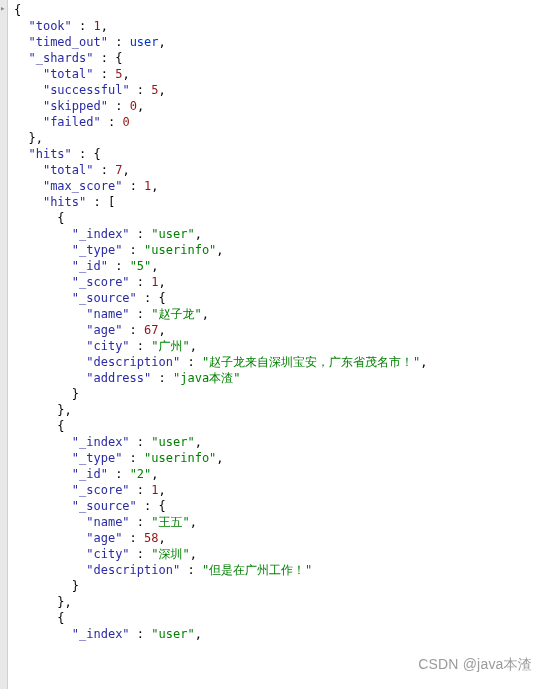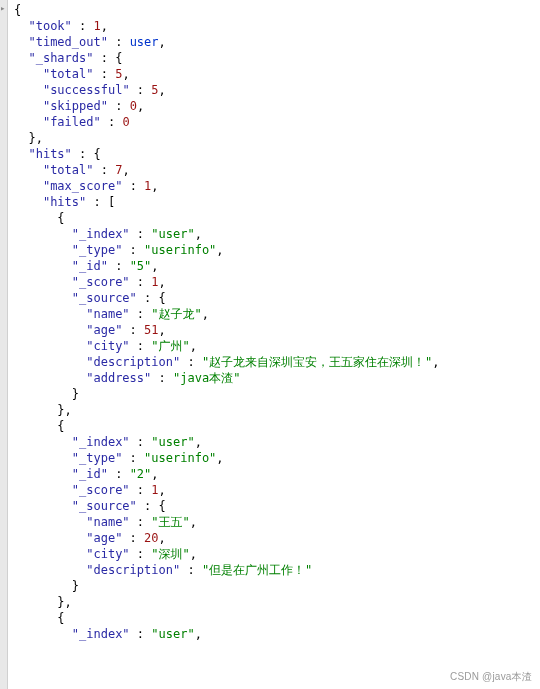--- a/index.html
+++ b/index.html
@@ -36,23 +36,23 @@
     color: #000;
   }
   .punct { color: #000; }
   .key { color: #2a2aa5; }        
   .str { color: #008000; }        
   .num { color: #991111; }        
   .kw  { color: #0033cc; }        
   .watermark {
     position: absolute;
     right: 8px;
-    bottom: 4px;
+    bottom: 17px;
     font-family: Arial, sans-serif;
-    font-size: 10px;
+    font-size: 14px;
     color: rgba(120,120,120,0.75);
     letter-spacing: 0.2px;
   }
 </style>
 </head>
 <body>
 
 <div class="gutter">
   <span class="marker">▸</span>
 </div>
@@ -70,34 +70,34 @@
     <span class="key">"total"</span> <span class="punct">:</span> <span class="num">7</span><span class="punct">,</span>
     <span class="key">"max_score"</span> <span class="punct">:</span> <span class="num">1</span><span class="punct">,</span>
     <span class="key">"hits"</span> <span class="punct">:</span> <span class="punct">[</span>
       <span class="punct">{</span>
         <span class="key">"_index"</span> <span class="punct">:</span> <span class="str">"<span>user</span>"</span><span class="punct">,</span>
         <span class="key">"_type"</span> <span class="punct">:</span> <span class="str">"<span>userinfo</span>"</span><span class="punct">,</span>
         <span class="key">"_id"</span> <span class="punct">:</span> <span class="str">"<span>5</span>"</span><span class="punct">,</span>
         <span class="key">"_score"</span> <span class="punct">:</span> <span class="num">1</span><span class="punct">,</span>
         <span class="key">"_source"</span> <span class="punct">:</span> <span class="punct">{</span>
           <span class="key">"name"</span> <span class="punct">:</span> <span class="str">"<span>赵子龙</span>"</span><span class="punct">,</span>
-          <span class="key">"age"</span> <span class="punct">:</span> <span class="num">51</span><span class="punct">,</span>
+          <span class="key">"age"</span> <span class="punct">:</span> <span class="num">67</span><span class="punct">,</span>
           <span class="key">"city"</span> <span class="punct">:</span> <span class="str">"<span>广州</span>"</span><span class="punct">,</span>
-          <span class="key">"description"</span> <span class="punct">:</span> <span class="str">"<span>赵子龙来自深圳宝安，王五家住在深圳！</span>"</span><span class="punct">,</span>
+          <span class="key">"description"</span> <span class="punct">:</span> <span class="str">"<span>赵子龙来自深圳宝安，广东省茂名市！</span>"</span><span class="punct">,</span>
           <span class="key">"address"</span> <span class="punct">:</span> <span class="str">"<span>java本渣</span>"</span>
         <span class="punct">}</span>
       <span class="punct">},</span>
       <span class="punct">{</span>
         <span class="key">"_index"</span> <span class="punct">:</span> <span class="str">"<span>user</span>"</span><span class="punct">,</span>
         <span class="key">"_type"</span> <span class="punct">:</span> <span class="str">"<span>userinfo</span>"</span><span class="punct">,</span>
         <span class="key">"_id"</span> <span class="punct">:</span> <span class="str">"<span>2</span>"</span><span class="punct">,</span>
         <span class="key">"_score"</span> <span class="punct">:</span> <span class="num">1</span><span class="punct">,</span>
         <span class="key">"_source"</span> <span class="punct">:</span> <span class="punct">{</span>
           <span class="key">"name"</span> <span class="punct">:</span> <span class="str">"<span>王五</span>"</span><span class="punct">,</span>
-          <span class="key">"age"</span> <span class="punct">:</span> <span class="num">20</span><span class="punct">,</span>
+          <span class="key">"age"</span> <span class="punct">:</span> <span class="num">58</span><span class="punct">,</span>
           <span class="key">"city"</span> <span class="punct">:</span> <span class="str">"<span>深圳</span>"</span><span class="punct">,</span>
           <span class="key">"description"</span> <span class="punct">:</span> <span class="str">"<span>但是在广州工作！</span>"</span>
         <span class="punct">}</span>
       <span class="punct">},</span>
       <span class="punct">{</span>
         <span class="key">"_index"</span> <span class="punct">:</span> <span class="str">"<span>user</span>"</span><span class="punct">,</span></pre>
 
 <div class="watermark">CSDN @java本渣</div>
 
 </body></html>

